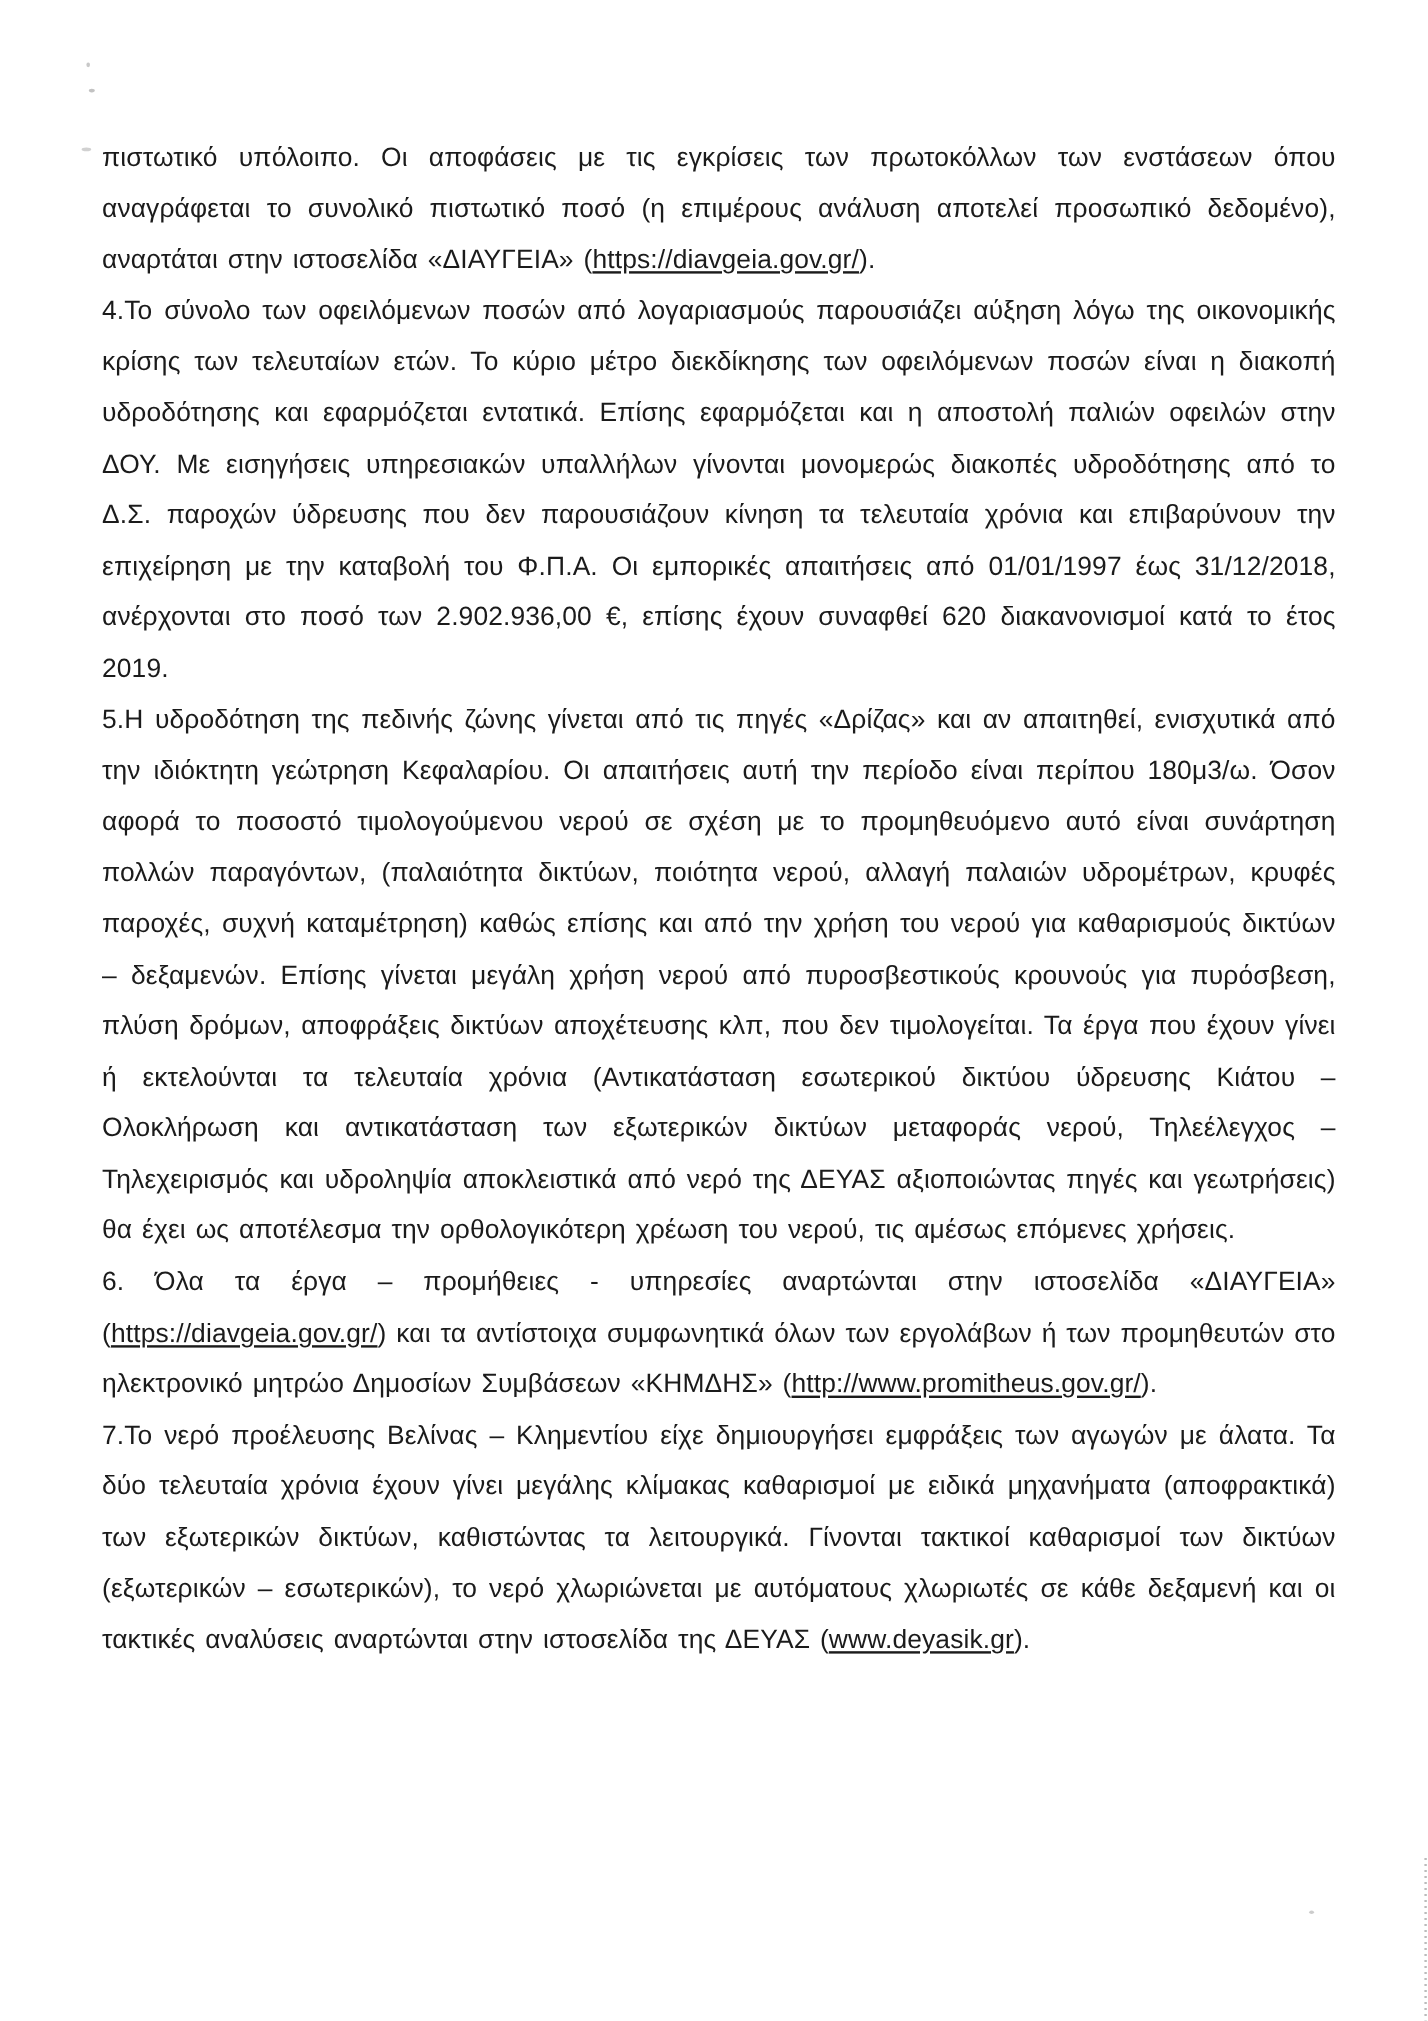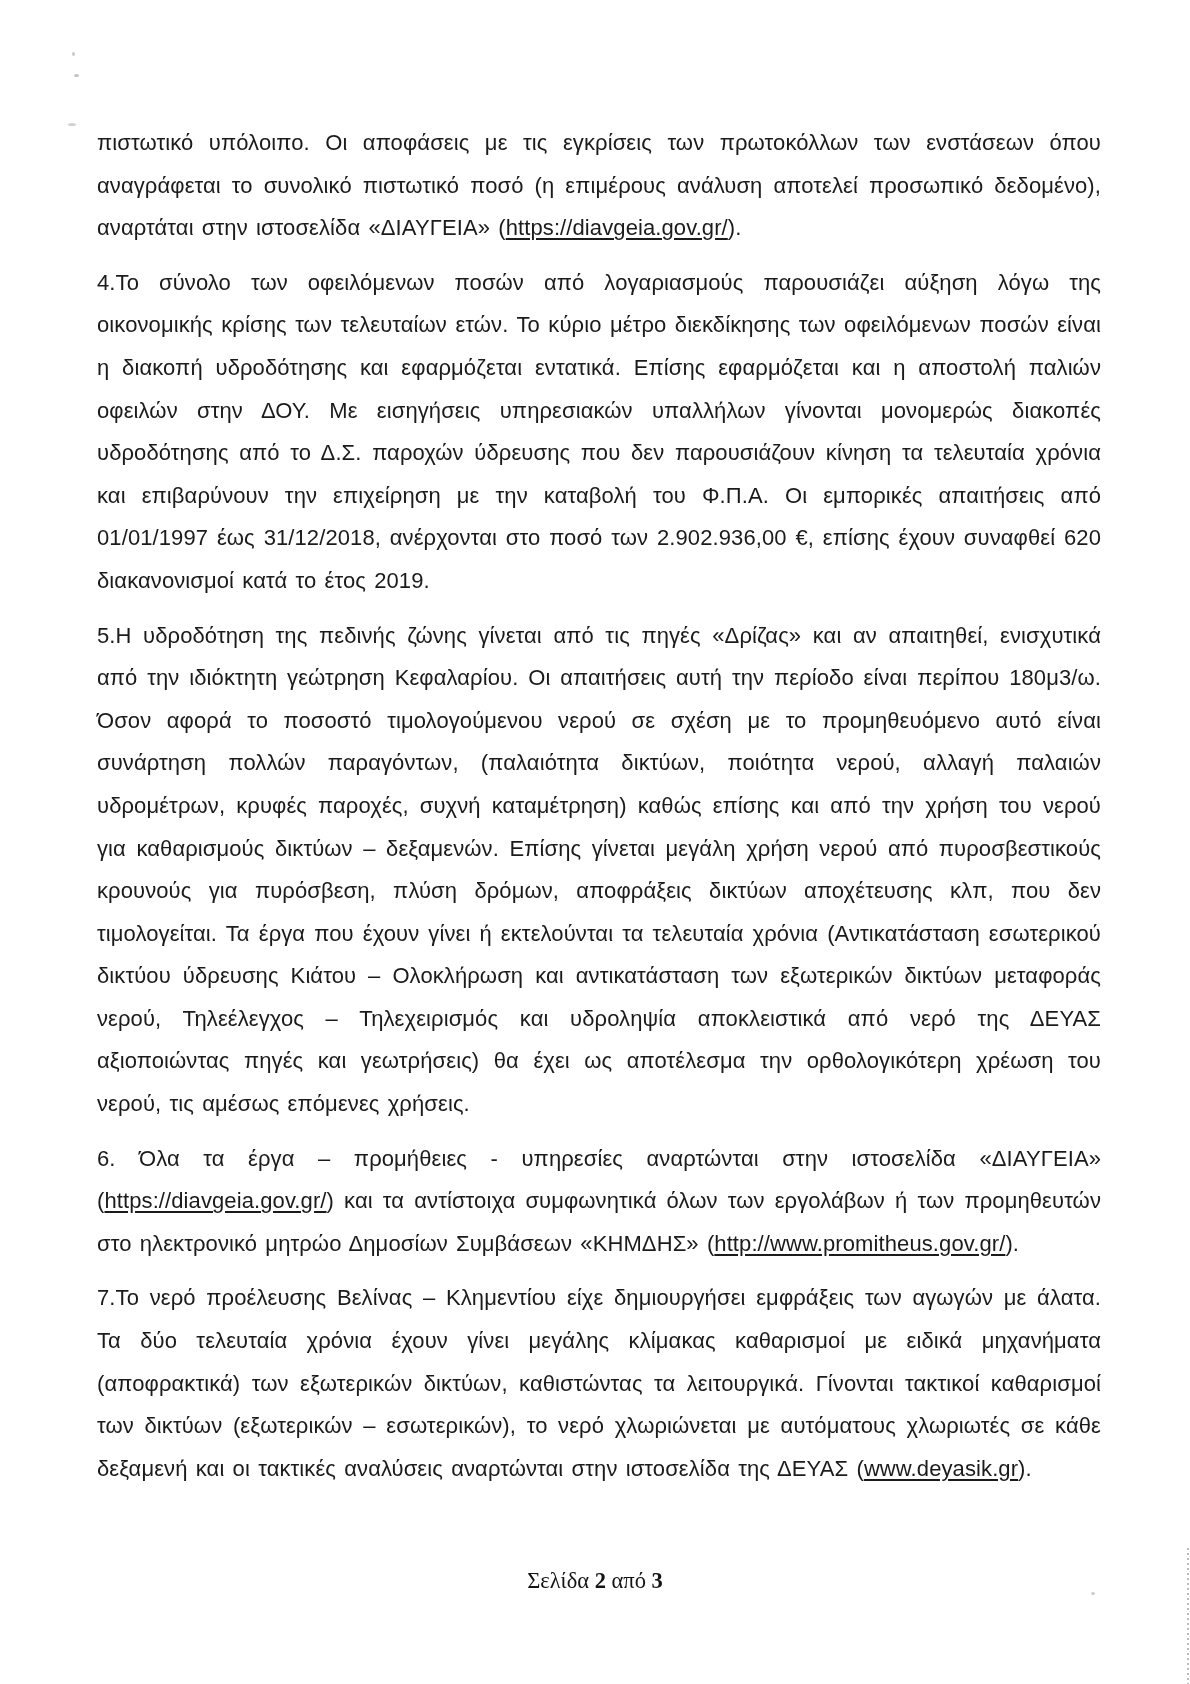--- a/index.html
+++ b/index.html
@@ -16,21 +16,21 @@
     font-family: "Liberation Sans", "DejaVu Sans", sans-serif;
     color: #1b1b1b;
   }
   .doc-body {
     position: absolute;
     left: 85px;
     top: 110px;
     width: 1028px;
   }
   .para {
-    margin: 12px;
+    margin: 0;
     font-size: 22px;
     line-height: 42.6px;
     text-align: justify;
     text-align-last: left;
     word-spacing: 2px;
     letter-spacing: 0.1px;
     color: #1b1b1b;
   }
   .doc-link {
     color: inherit;
@@ -85,15 +85,14 @@
   <span class="edge-noise"></span>
 
   <div class="doc-body">
       <p class="para"><span>πιστωτικό υπόλοιπο. Οι αποφάσεις με τις εγκρίσεις των πρωτοκόλλων των ενστάσεων όπου αναγράφεται το συνολικό πιστωτικό ποσό (η επιμέρους ανάλυση αποτελεί προσωπικό δεδομένο), αναρτάται στην ιστοσελίδα «ΔΙΑΥΓΕΙΑ» (</span><a class="doc-link">https://diavgeia.gov.gr/</a><span>).</span></p>
       <p class="para"><span>4.Το σύνολο των οφειλόμενων ποσών από λογαριασμούς παρουσιάζει αύξηση λόγω της οικονομικής κρίσης των τελευταίων ετών. Το κύριο μέτρο διεκδίκησης των οφειλόμενων ποσών είναι η διακοπή υδροδότησης και εφαρμόζεται εντατικά. Επίσης εφαρμόζεται και η αποστολή παλιών οφειλών στην ΔΟΥ. Με εισηγήσεις υπηρεσιακών υπαλλήλων γίνονται μονομερώς διακοπές υδροδότησης από το Δ.Σ. παροχών ύδρευσης που δεν παρουσιάζουν κίνηση τα τελευταία χρόνια και επιβαρύνουν την επιχείρηση με την καταβολή του Φ.Π.Α. Οι εμπορικές απαιτήσεις από 01/01/1997 έως 31/12/2018, ανέρχονται στο ποσό των 2.902.936,00 €, επίσης έχουν συναφθεί 620 διακανονισμοί κατά το έτος 2019.</span></p>
       <p class="para"><span>5.Η υδροδότηση της πεδινής ζώνης γίνεται από τις πηγές «Δρίζας» και αν απαιτηθεί, ενισχυτικά από την ιδιόκτητη γεώτρηση Κεφαλαρίου. Οι απαιτήσεις αυτή την περίοδο είναι περίπου 180μ3/ω. Όσον αφορά το ποσοστό τιμολογούμενου νερού σε σχέση με το προμηθευόμενο αυτό είναι συνάρτηση πολλών παραγόντων, (παλαιότητα δικτύων, ποιότητα νερού, αλλαγή παλαιών υδρομέτρων, κρυφές παροχές, συχνή καταμέτρηση) καθώς επίσης και από την χρήση του νερού για καθαρισμούς δικτύων – δεξαμενών. Επίσης γίνεται μεγάλη χρήση νερού από πυροσβεστικούς κρουνούς για πυρόσβεση, πλύση δρόμων, αποφράξεις δικτύων αποχέτευσης κλπ, που δεν τιμολογείται. Τα έργα που έχουν γίνει ή εκτελούνται τα τελευταία χρόνια (Αντικατάσταση εσωτερικού δικτύου ύδρευσης Κιάτου – Ολοκλήρωση και αντικατάσταση των εξωτερικών δικτύων μεταφοράς νερού, Τηλεέλεγχος – Τηλεχειρισμός και υδροληψία αποκλειστικά από νερό της ΔΕΥΑΣ αξιοποιώντας πηγές και γεωτρήσεις) θα έχει ως αποτέλεσμα την ορθολογικότερη χρέωση του νερού, τις αμέσως επόμενες χρήσεις.</span></p>
       <p class="para"><span>6. Όλα τα έργα – προμήθειες - υπηρεσίες αναρτώνται στην ιστοσελίδα «ΔΙΑΥΓΕΙΑ» (</span><a class="doc-link">https://diavgeia.gov.gr/</a><span>) και τα αντίστοιχα συμφωνητικά όλων των εργολάβων ή των προμηθευτών στο ηλεκτρονικό μητρώο Δημοσίων Συμβάσεων «ΚΗΜΔΗΣ» (</span><a class="doc-link">http://www.promitheus.gov.gr/</a><span>).</span></p>
       <p class="para"><span>7.Το νερό προέλευσης Βελίνας – Κλημεντίου είχε δημιουργήσει εμφράξεις των αγωγών με άλατα. Τα δύο τελευταία χρόνια έχουν γίνει μεγάλης κλίμακας καθαρισμοί με ειδικά μηχανήματα (αποφρακτικά) των εξωτερικών δικτύων, καθιστώντας τα λειτουργικά. Γίνονται τακτικοί καθαρισμοί των δικτύων (εξωτερικών – εσωτερικών), το νερό χλωριώνεται με αυτόματους χλωριωτές σε κάθε δεξαμενή και οι τακτικές αναλύσεις αναρτώνται στην ιστοσελίδα της ΔΕΥΑΣ (</span><a class="doc-link">www.deyasik.gr</a><span>).</span></p>
     </div>
 
-  <div class="footer"><span>Σελίδα</span> <strong>2</strong> <span>από</span> <strong>3</strong></div>
 
 </div>
 
 </body></html>

